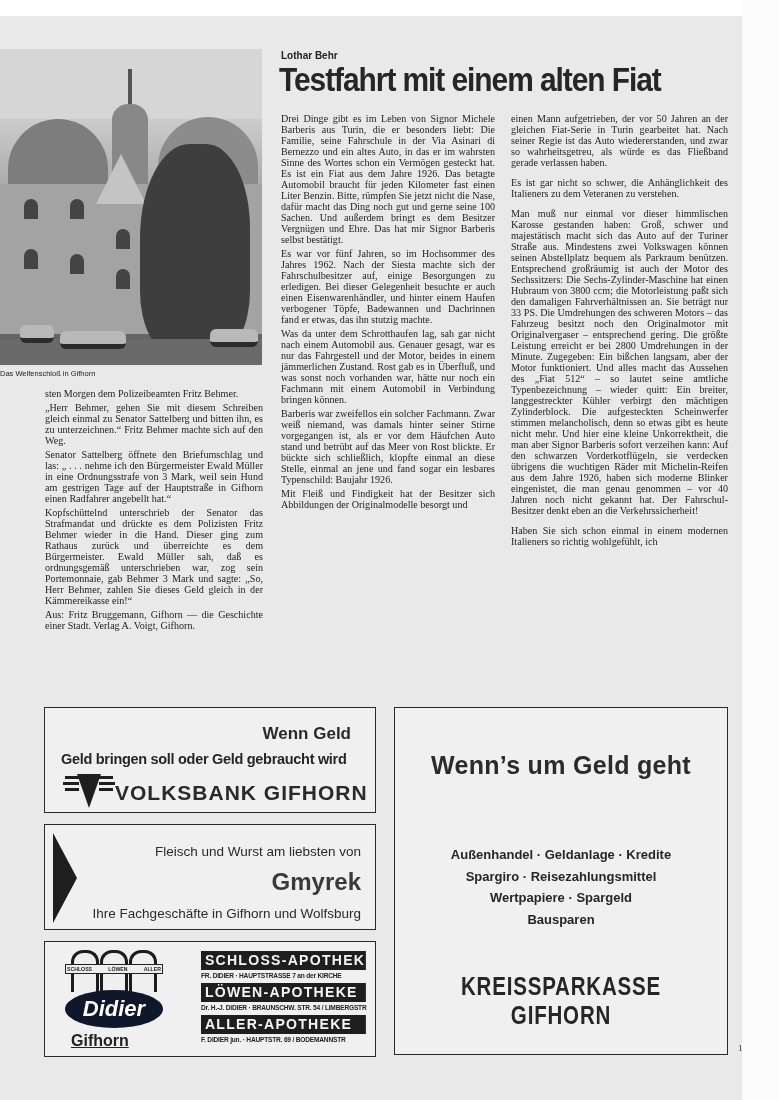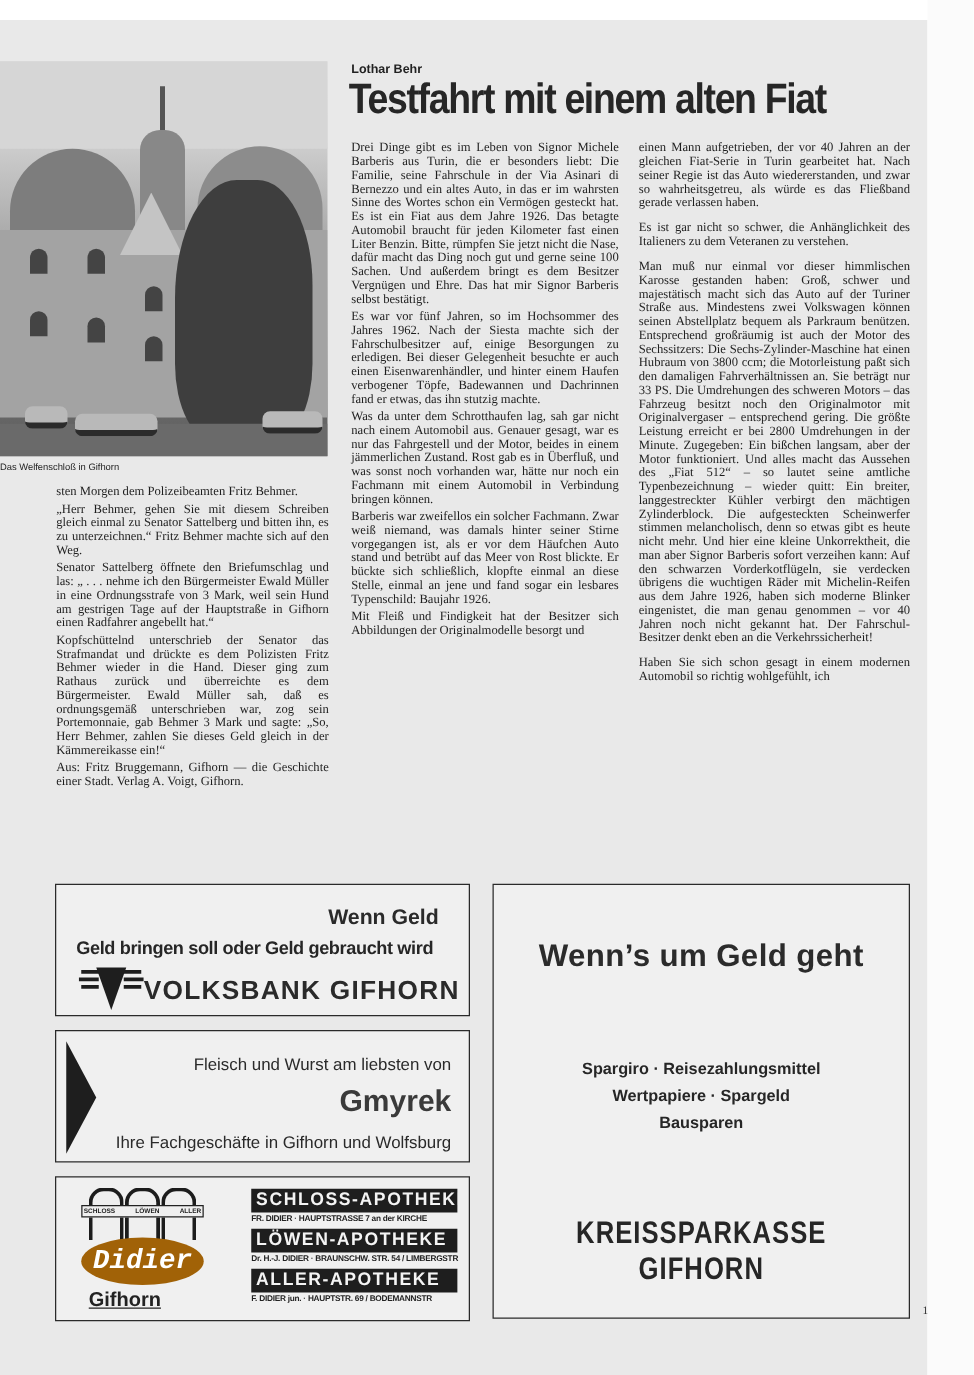--- a/index.html
+++ b/index.html
@@ -71,21 +71,21 @@
 
   .gm-triangle { position:absolute; left:8px; top:8px; width:0; height:0; border-top:45px solid transparent; border-bottom:45px solid transparent; border-left:24px solid #1e1e1e; }
   .gm-line1 { position:absolute; right:14px; top:19px; font-size:13.5px; color:#2a2a2a; }
   .gm-name { position:absolute; right:14px; top:43px; font-weight:bold; font-size:24px; color:#3a3a3a; }
   .gm-line2 { position:absolute; right:14px; top:81px; font-size:13.5px; color:#2a2a2a; }
 
   .dd-logo { position:absolute; left:20px; top:8px; width:98px; height:82px; }
   .dd-arches { position:absolute; left:6px; top:0; width:86px; height:42px; }
   .dd-arch { position:absolute; top:0; width:28px; height:42px; border:3px solid #1c1c1c; border-bottom:none; border-radius:12px 12px 0 0; background:#efefef; }
   .dd-labels { position:absolute; left:0; top:14px; width:98px; height:10px; display:flex; justify-content:space-between; font-size:5.2px; font-weight:bold; background:#efefef; border:1px solid #222; padding:1px 1px; }
-  .dd-oval { position:absolute; left:0; top:40px; width:98px; height:38px; border-radius:50%; background:#a16207; color:#fff; text-align:center; font-family:Liberation Mono, monospace; font-style:italic; font-weight:bold; font-size:22px; line-height:38px; }
+  .dd-oval { position:absolute; left:0; top:40px; width:98px; height:38px; border-radius:50%; background:#0f172a; color:#fff; text-align:center; font-family:Liberation Sans, sans-serif; font-style:italic; font-weight:bold; font-size:22px; line-height:38px; }
   .dd-city { position:absolute; left:26px; top:90px; font-weight:bold; font-size:16px; color:#222;text-decoration:underline; }
   .dd-list { position:absolute; left:156px; top:9px; width:170px; }
   .dd-bar { background:#1e1e1e; color:#f4f4f4; font-weight:bold; font-size:14.5px; letter-spacing:1.3px; height:19px; line-height:19px; padding-left:4px; white-space:nowrap; overflow:hidden; transform: scaleX(0.97); transform-origin:left; }
   .dd-addr { font-size:6.6px; font-weight:bold; color:#222; height:13px; line-height:12px; white-space:nowrap; overflow:hidden; letter-spacing:-0.2px; }
 
   .kr-title { position:absolute; left:0; width:100%; top:43px; text-align:center; font-weight:bold; font-size:25px; color:#2b2b2b; letter-spacing:0.3px; }
   .kr-services { position:absolute; left:0; width:100%; top:136px; text-align:center; font-weight:bold; font-size:13px; line-height:21.5px; color:#262626; }
   .kr-name { position:absolute; left:0; width:100%; top:264px; text-align:center; font-weight:bold; font-size:25px; letter-spacing:1px; color:#262626; transform:scaleX(0.82); }
 
   .page-num { position:absolute; left:738px; top:1043px; font-size:9px; color:#333; }
@@ -131,24 +131,24 @@
 
 <div class="col col-mid">
   <p>Drei Dinge gibt es im Leben von Signor Michele Barberis aus Turin, die er besonders liebt: Die Familie, seine Fahrschule in der Via Asinari di Bernezzo und ein altes Auto, in das er im wahrsten Sinne des Wortes schon ein Vermögen gesteckt hat. Es ist ein Fiat aus dem Jahre 1926. Das betagte Automobil braucht für jeden Kilometer fast einen Liter Benzin. Bitte, rümpfen Sie jetzt nicht die Nase, dafür macht das Ding noch gut und gerne seine 100 Sachen. Und außerdem bringt es dem Besitzer Vergnügen und Ehre. Das hat mir Signor Barberis selbst bestätigt.</p>
   <p>Es war vor fünf Jahren, so im Hochsommer des Jahres 1962. Nach der Siesta machte sich der Fahrschulbesitzer auf, einige Besorgungen zu erledigen. Bei dieser Gelegenheit besuchte er auch einen Eisenwarenhändler, und hinter einem Haufen verbogener Töpfe, Badewannen und Dachrinnen fand er etwas, das ihn stutzig machte.</p>
   <p>Was da unter dem Schrotthaufen lag, sah gar nicht nach einem Automobil aus. Genauer gesagt, war es nur das Fahrgestell und der Motor, beides in einem jämmerlichen Zustand. Rost gab es in Überfluß, und was sonst noch vorhanden war, hätte nur noch ein Fachmann mit einem Automobil in Verbindung bringen können.</p>
   <p>Barberis war zweifellos ein solcher Fachmann. Zwar weiß niemand, was damals hinter seiner Stirne vorgegangen ist, als er vor dem Häufchen Auto stand und betrübt auf das Meer von Rost blickte. Er bückte sich schließlich, klopfte einmal an diese Stelle, einmal an jene und fand sogar ein lesbares Typenschild: Baujahr 1926.</p>
   <p>Mit Fleiß und Findigkeit hat der Besitzer sich Abbildungen der Originalmodelle besorgt und</p>
 </div>
 
 <div class="col col-right">
-  <p class="gap">einen Mann aufgetrieben, der vor 40 Jahren an der gleichen Fiat-Serie in Turin gearbeitet hat. Nach seiner Regie ist das Auto wiedererstanden, und zwar so wahrheitsgetreu, als würde es das Fließband gerade verlassen haben.</p>
+  <p class="gap">einen Mann aufgetrieben, der vor 50 Jahren an der gleichen Fiat-Serie in Turin gearbeitet hat. Nach seiner Regie ist das Auto wiedererstanden, und zwar so wahrheitsgetreu, als würde es das Fließband gerade verlassen haben.</p>
   <p class="gap">Es ist gar nicht so schwer, die Anhänglichkeit des Italieners zu dem Veteranen zu verstehen.</p>
   <p class="gap">Man muß nur einmal vor dieser himmlischen Karosse gestanden haben: Groß, schwer und majestätisch macht sich das Auto auf der Turiner Straße aus. Mindestens zwei Volkswagen können seinen Abstellplatz bequem als Parkraum benützen. Entsprechend großräumig ist auch der Motor des Sechssitzers: Die Sechs-Zylinder-Maschine hat einen Hubraum von 3800 ccm; die Motorleistung paßt sich den damaligen Fahrverhältnissen an. Sie beträgt nur 33 PS. Die Umdrehungen des schweren Motors – das Fahrzeug besitzt noch den Originalmotor mit Originalvergaser – entsprechend gering. Die größte Leistung erreicht er bei 2800 Umdrehungen in der Minute. Zugegeben: Ein bißchen langsam, aber der Motor funktioniert. Und alles macht das Aussehen des „Fiat 512“ – so lautet seine amtliche Typenbezeichnung – wieder quitt: Ein breiter, langgestreckter Kühler verbirgt den mächtigen Zylinderblock. Die aufgesteckten Scheinwerfer stimmen melancholisch, denn so etwas gibt es heute nicht mehr. Und hier eine kleine Unkorrektheit, die man aber Signor Barberis sofort verzeihen kann: Auf den schwarzen Vorderkotflügeln, sie verdecken übrigens die wuchtigen Räder mit Michelin-Reifen aus dem Jahre 1926, haben sich moderne Blinker eingenistet, die man genau genommen – vor 40 Jahren noch nicht gekannt hat. Der Fahrschul-Besitzer denkt eben an die Verkehrssicherheit!</p>
-  <p>Haben Sie sich schon gesagt in einem modernen Automobil so richtig wohlgefühlt, ich</p>
+  <p>Haben Sie sich schon einmal in einem modernen Italieners so richtig wohlgefühlt, ich</p>
 </div>
 
 <div class="ad ad-volksbank">
   <div class="vb-title">Wenn Geld</div>
   <div class="vb-sub">Geld bringen soll oder Geld gebraucht wird</div>
   <svg class="vb-logo" viewBox="0 0 52 36">
     <rect x="2" y="4" width="16" height="3" fill="#1e1e1e"></rect>
     <rect x="0" y="10" width="16" height="3" fill="#1e1e1e"></rect>
     <rect x="2" y="16" width="14" height="3" fill="#1e1e1e"></rect>
     <rect x="34" y="4" width="16" height="3" fill="#1e1e1e"></rect>
@@ -187,20 +187,21 @@
     <div class="dd-bar">LÖWEN-APOTHEKE</div>
     <div class="dd-addr">Dr. H.-J. DIDIER · BRAUNSCHW. STR. 54 / LIMBERGSTR</div>
     <div class="dd-bar">ALLER-APOTHEKE</div>
     <div class="dd-addr">F. DIDIER jun. · HAUPTSTR. 69 / BODEMANNSTR</div>
   </div>
 </div>
 
 <div class="ad ad-kreis">
   <div class="kr-title">Wenn’s um Geld geht</div>
   <div class="kr-services">
+    <div>Außenhandel · Geldanlage · Kredite</div>
     <div>Spargiro · Reisezahlungsmittel</div>
     <div>Wertpapiere · Spargeld</div>
     <div>Bausparen</div>
   </div>
   <div class="kr-name">KREISSPARKASSE GIFHORN</div>
 </div>
 
 <div class="page-num">1</div>
 
 </body></html>

